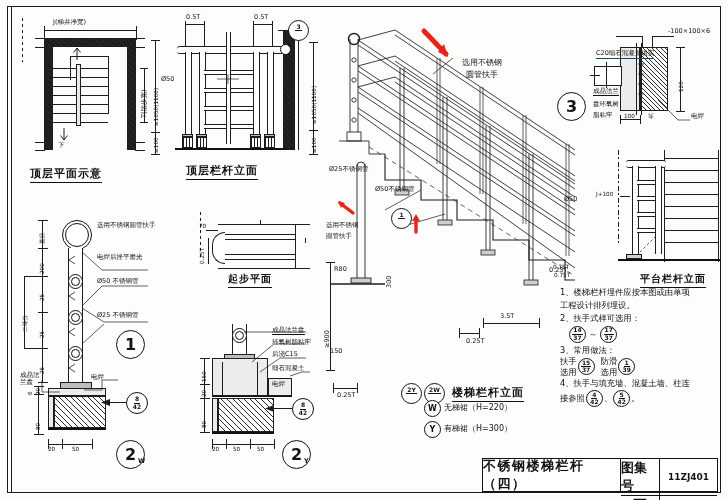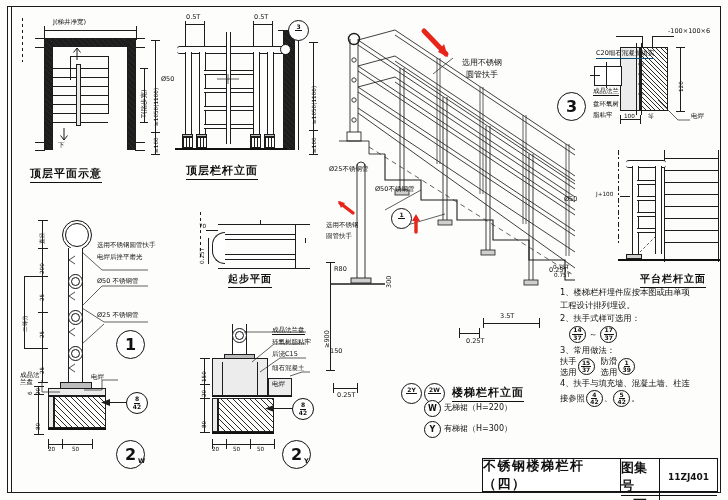--- a/index.html
+++ b/index.html
@@ -533,21 +533,21 @@
       </g>
     </svg>
     <svg width="42" height="26" style="left:-16px;top:162px;">
       <path d="M36 18 L18 18 L18 6" stroke="#1d1d1d" stroke-width="0.7" fill="none"></path>
     </svg>
     <svg width="40" height="24" style="left:42px;top:164px;">
       <path d="M2 14 L20 14 L20 4 L36 4" stroke="#1d1d1d" stroke-width="0.7" fill="none"></path>
     </svg>
   </div>
 
-  <div class="lbl sm" style="left:97px;top:222px;margin-top:20px;">选用不锈钢圆管扶手</div>
+  <div class="lbl sm" style="left:97px;top:222px;">选用不锈钢圆管扶手</div>
   <div class="lbl sm" style="left:97px;top:254px;">电焊后挫平磨光</div>
   <div class="lbl sm" style="left:97px;top:278px;">Ø50 不锈钢管</div>
   <div class="lbl sm" style="left:97px;top:312px;">Ø25 不锈钢管</div>
   <div class="lbl sm" style="left:20px;top:372px;width:22px;white-space:normal;line-height:1.1;">成品法兰盘</div>
   <div class="lbl sm" style="left:91px;top:374px;">电焊</div>
 
   <div class="circ" style="left:116px;top:330px;width:27px;height:27px;font-size:16px;">
     <span>1</span>
   </div>
 

